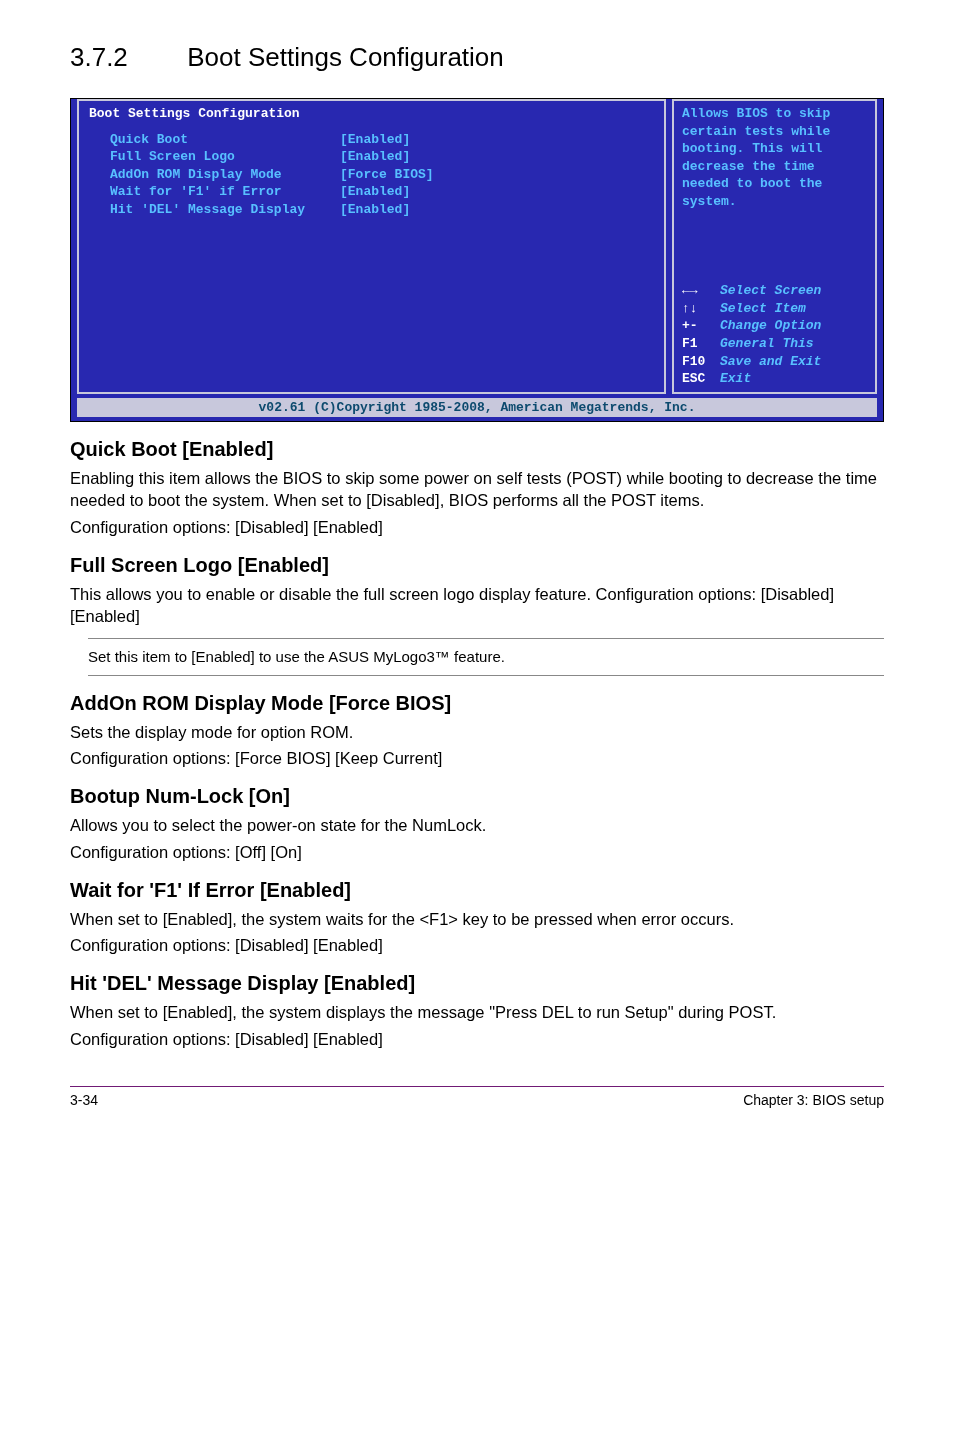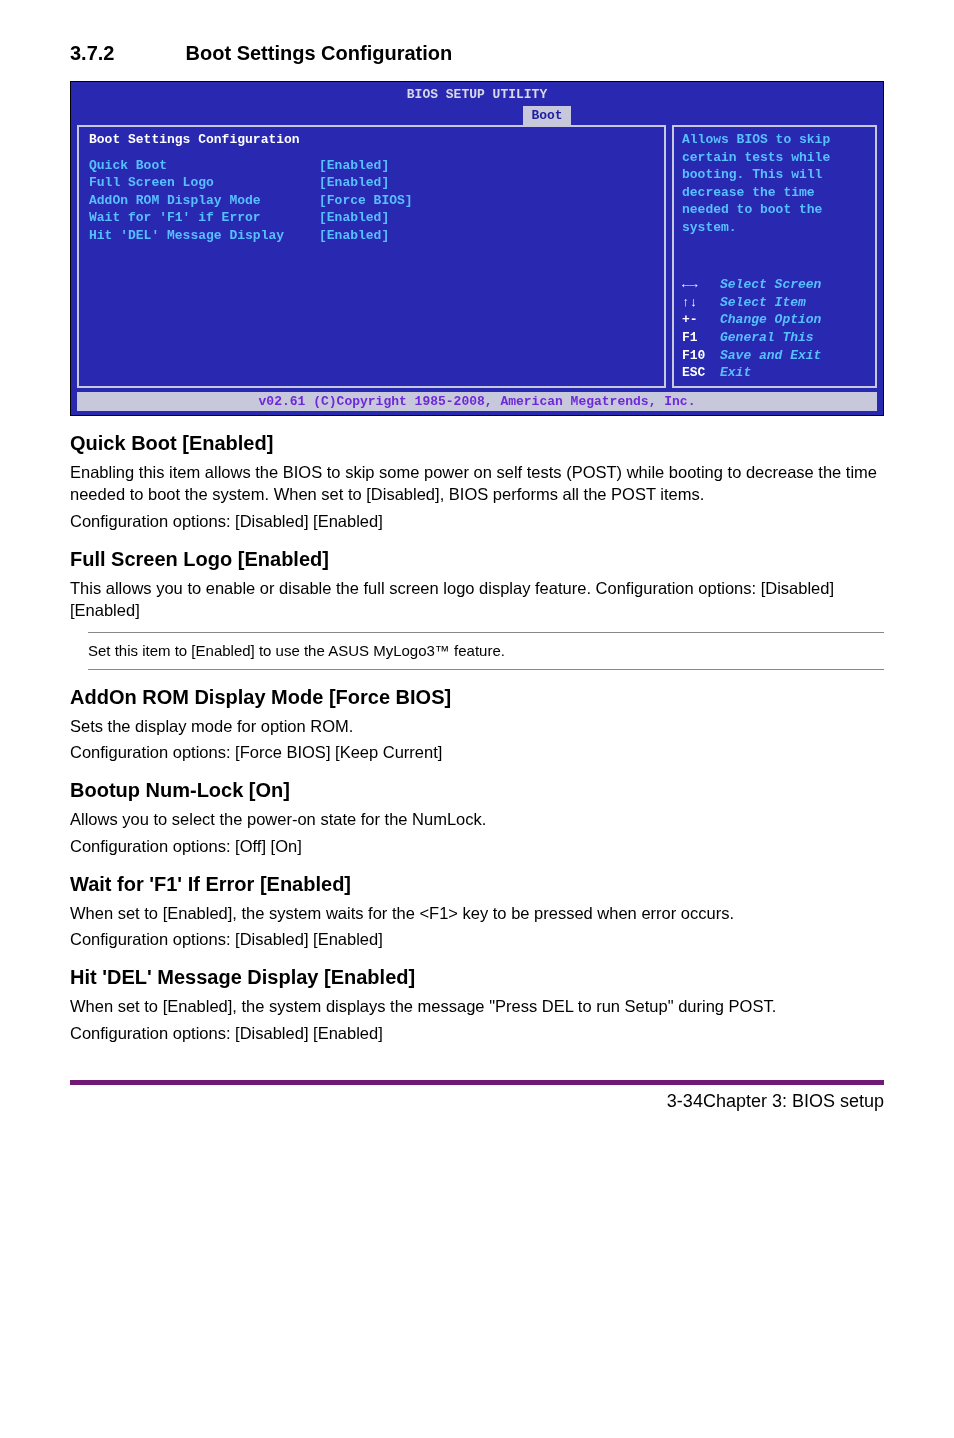--- a/index.html
+++ b/index.html
@@ -7,23 +7,23 @@
     background: #fff;
     font-family: Arial, Helvetica, sans-serif;
     color: #000;
     width: 954px;
     margin: 0 auto;
     padding: 40px 70px 30px 70px;
     font-size: 16.5px;
     line-height: 1.35;
   }
   h1.section {
-    font-size: 20px;
-    font-weight: bold;
-    margin-bottom: 14px;
+    font-size: 26px;
+    font-weight: normal;
+    margin-bottom: 23px;
   }
   h1.section .num { display:inline-block; width:110px; }
   h2.sub {
     font-size: 20px;
     font-weight: bold;
     margin-top: 14px;
     margin-bottom: 4px;
   }
   p.body {
     margin-bottom: 4px;
@@ -59,40 +59,41 @@
     gap: 6px;
   }
   .bios-left {
     flex: 1;
     border: 2px solid #c8c8dc;
     padding: 4px 10px;
     color: #eee;
     min-height: 240px;
   }
   .bios-left .title { color: #fff; margin-bottom: 8px; }
-  .bios-left .row { display:flex; }
+  .bios-left .row { display:flex;margin-left:21px; }
   .bios-left .row .label { color:#58c0ff; width:230px; }
   .bios-left .row .value { color:#58c0ff; }
   .bios-right {
     width: 205px;
     border: 2px solid #c8c8dc;
     padding: 4px 8px;
     color: #58c0ff;
     display:flex;
     flex-direction:column;
     justify-content:center;
+    gap:32px;
   }
   .bios-right .help { margin-bottom: 40px; }
   .bios-right .keys .krow { display:flex; }
   .bios-right .keys .kk { width:38px; color:#fff; }
   .bios-right .keys .kl { color:#58c0ff;font-style:italic; }
   .bios-footer {
     text-align:center;
     background:#c8c8dc;
-    color:#6d28d9;
+    color:#0c4a6e;
     padding:1px 0;
     margin: 0 6px 4px 6px;
   }
 
   
   .note {
     display:flex;
     align-items:center;
     gap:18px;
     margin: 10px 0 8px 0;
@@ -101,40 +102,36 @@
     flex:1;
     border-top:1px solid #888;
     border-bottom:1px solid #888;
     padding:8px 0;
     font-size:15px;
   }
 
   
   .page-footer {
     display:flex;
-    justify-content:flex-end;
-    border-top:5px solid #701a75;
+    justify-content:space-between;
+    border-top:1px solid #701a75;
     margin-top:36px;
     padding-top:4px;
-    font-size:18px;
+    font-size:14px;
   }
 </style>
 </head>
 <body>
 
 <h1 class="section">
   <span class="num">3.7.2</span>
   <span>Boot Settings Configuration</span>
 </h1>
 
 <div class="bios">
-  <div class="bios-header">
-    <div>BIOS SETUP UTILITY</div>
-    <span class="bios-tab">Boot</span>
-  </div>
   <div class="bios-body">
     <div class="bios-left">
       <div class="title">Boot Settings Configuration</div>
       <div class="row">
           <span class="label">Quick Boot</span>
           <span class="value">[Enabled]</span>
         </div>
       <div class="row">
           <span class="label">Full Screen Logo</span>
           <span class="value">[Enabled]</span>

